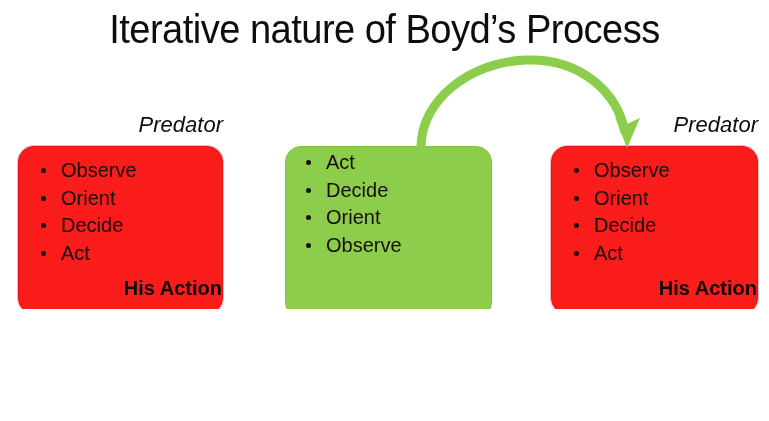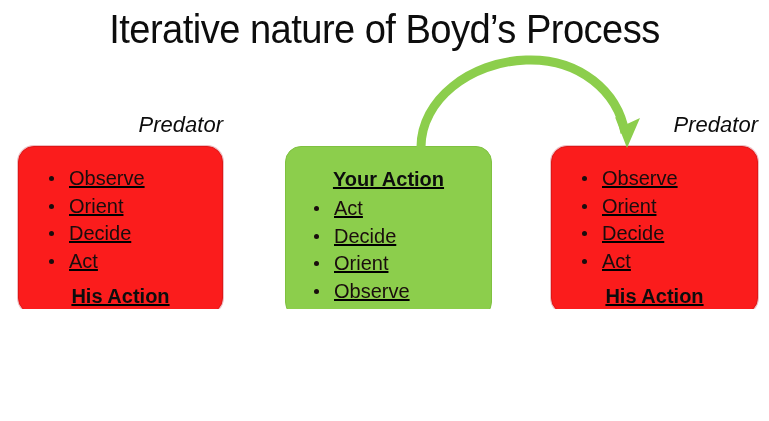--- a/index.html
+++ b/index.html
@@ -49,22 +49,21 @@
   }
   #caption-left  { left: 18px;  top: 112px; width: 205px; }
   #caption-mid   { left: 285px; top: 112px; width: 207px; }
   #caption-right { left: 551px; top: 112px; width: 207px; }
 
   
   .proc-box {
     position: absolute;
     border-radius: 16px;
     box-sizing: border-box;
-    padding: 8px;
-    text-decoration: underline;
+    padding: 0;
   }
   .box-red {
     background: #fb1c1c;
     border: 1px solid #e01616;
     box-shadow: 0 0 0 1px rgba(190,20,40,0.28);
   }
   .box-green {
     background: #8cce4c;
     border: 1px solid #7fc140;
   }
@@ -79,21 +78,21 @@
     font-weight: bold;
     color: #0d0d0d;
     font-family: "Liberation Sans", sans-serif;
     white-space: nowrap;
   }
   #mid-heading {
     margin-top: 12px;
     margin-bottom: 2px;
   }
   .box-footer {
-    text-align: center;
+    text-align: right;
     font-size: 20px;
     line-height: 24px;
     font-weight: bold;
     color: #0d0d0d;
     font-family: "Liberation Sans", sans-serif;
     white-space: nowrap;
     margin-top: 9px;
   }
 
   .step-list {
@@ -162,21 +161,20 @@
       </li>
       <li class="step-item">
         <span class="bullet-dot"></span>
         <span>Act</span>
       </li>
     </ul>
     <div class="box-footer">His Action</div>
   </div>
 
   <div class="proc-box box-green" id="box-mid">
-    <div class="box-heading" id="mid-heading">Your Action</div>
     <ul class="step-list">
       <li class="step-item">
         <span class="bullet-dot"></span>
         <span>Act</span>
       </li>
       <li class="step-item">
         <span class="bullet-dot"></span>
         <span>Decide</span>
       </li>
       <li class="step-item">

